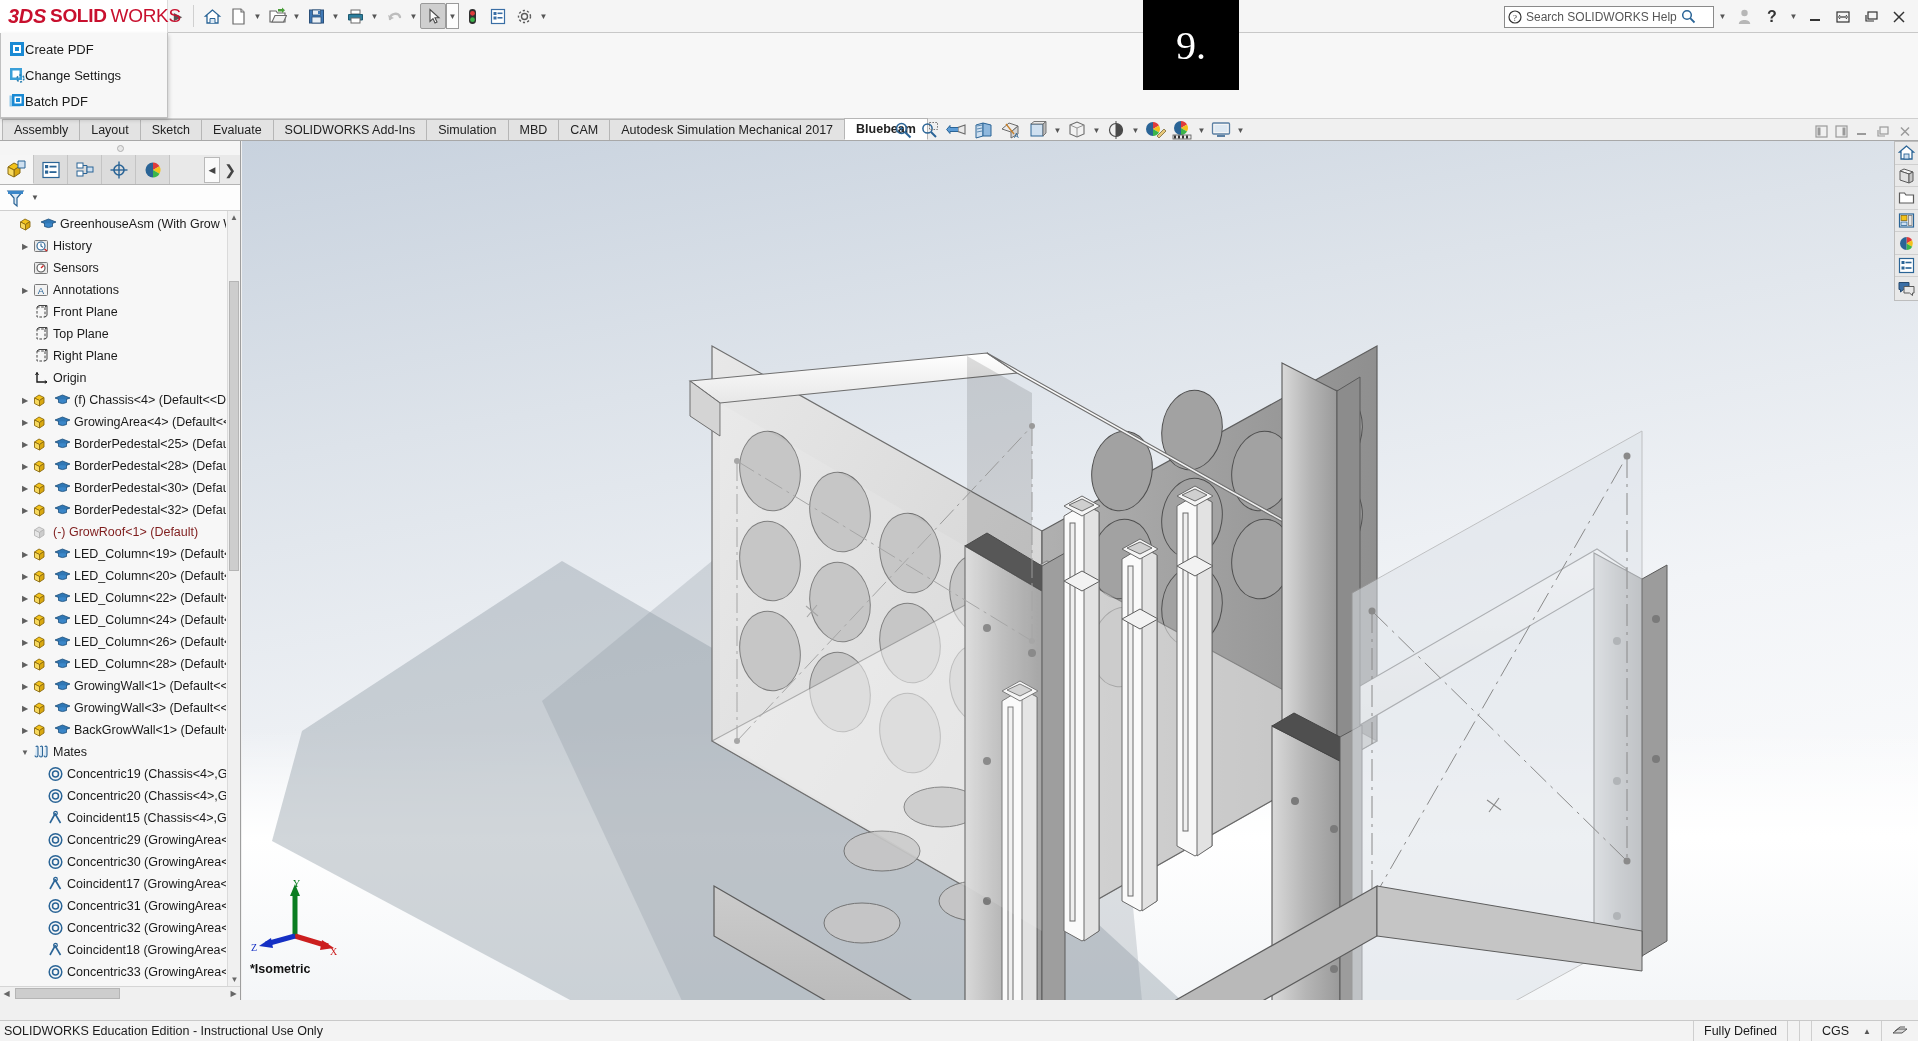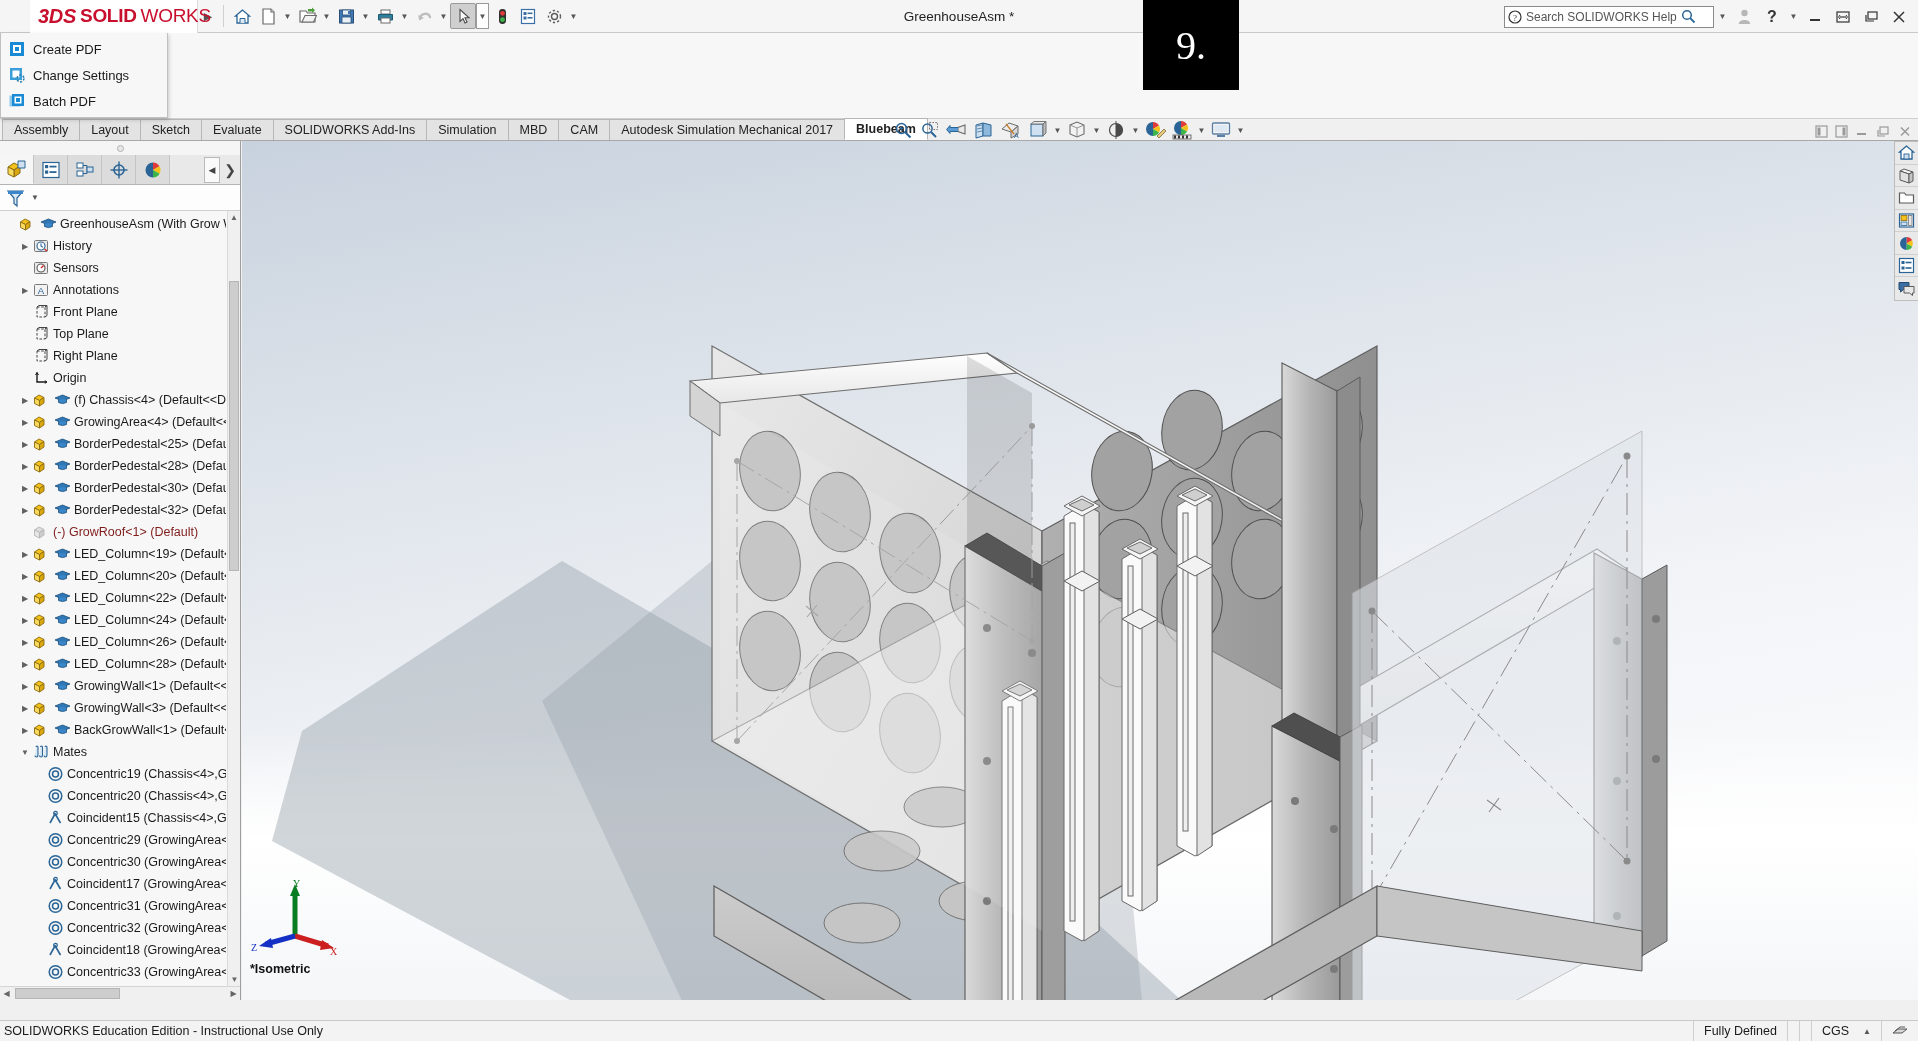--- a/index.html
+++ b/index.html
@@ -15,21 +15,21 @@
 
   
   .topbar {
     position: absolute; left: 0; top: 0; width: 1918px; height: 33px;
     background: #f5f5f5; border-bottom: 1px solid #c8c8c8;
     display: flex; align-items: center;
   }
   .sw-logo-box {
     width: 168px; height: 33px; background: #fff;
     display: flex; align-items: center; padding-left: 8px;
-    border-right: 1px solid #dcdcdc; position: relative; z-index: 40; margin-left: 30px;
+    border-right: 1px solid #dcdcdc; position: relative; z-index: 40;
   }
   .sw-logo {
     font-size: 19px; font-weight: bold; letter-spacing: -0.3px;
     display:flex; align-items:center; gap:4px;
   }
   .sw-3ds { color: #c8102e; font-style: italic; font-weight: 900; font-size:20px;}
   .sw-solid { color: #c8102e; font-weight: 900; }
   .sw-works { color: #c8102e; font-weight: 400; }
   .menu-arrow {
     width: 20px; height: 33px; display: flex; align-items: center; justify-content: center;
@@ -68,21 +68,21 @@
     font-family: "Liberation Serif", serif; font-size: 40px; z-index: 60;
   }
 
   
   .dropdown {
     position: absolute; left: 0px; top: 33px; width: 168px;
     background: #f7f7f7; border: 1px solid #c0c0c0; border-top: none;
     z-index: 55; padding: 3px 0;
     box-shadow: 1px 2px 4px rgba(0,0,0,0.18);
   }
-  .dd-item { height: 26px; display: flex; align-items: center; gap: 8px; padding-left: 7px; font-size: 13px; }
+  .dd-item { height: 26px; display: flex; align-items: center; gap: 0; padding-left: 7px; font-size: 13px; }
   .dd-ico { width: 17px; height: 17px; display:inline-flex; align-items:center; justify-content:center; }
 
   
   .tabstrip {
     position: absolute; left: 0; top: 119px; width: 1918px; height: 22px;
     display: flex; align-items: flex-end; background: #f0f0f0;
     border-bottom: 1px solid #a8a8a8;
   }
   .rtab {
     height: 21px; padding: 0 11px; display: flex; align-items: center;
@@ -362,23 +362,20 @@
       </div>
       <div class="win-btn">
         <svg width="16" height="14" viewBox="0 0 16 14">
             <line x1="3" y1="2" x2="13" y2="12" stroke="#333" stroke-width="1.5"></line>
             <line x1="13" y1="2" x2="3" y2="12" stroke="#333" stroke-width="1.5"></line>
           </svg>
       </div>
     </div>
   </div>
 
-  <div class="title-center">
-    <span>GreenhouseAsm *</span>
-  </div>
 
   <div class="dropdown">
     <div class="dd-item">
       <span class="dd-ico">
         <svg width="16" height="16" viewBox="0 0 16 16">
             <rect x="1" y="1" width="14" height="14" fill="#1a8ad4"></rect>
             <rect x="4" y="4" width="8" height="8" fill="#fff"></rect>
             <rect x="6" y="6" width="4" height="4" fill="#1a8ad4"></rect>
           </svg>
       </span>

